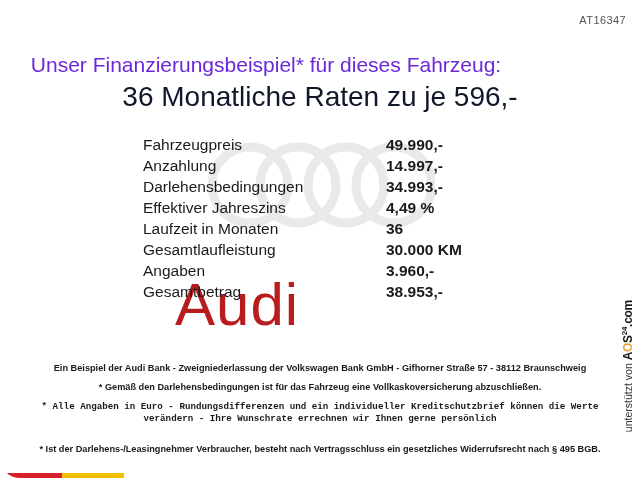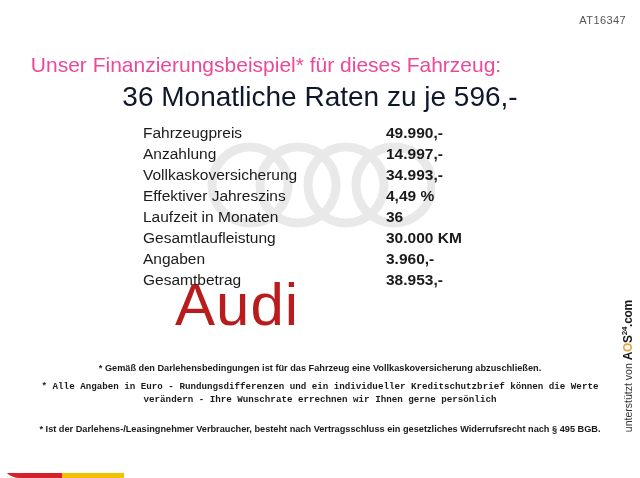--- a/index.html
+++ b/index.html
@@ -61,42 +61,42 @@
   }
 
   
   .heading-1 {
     position: absolute;
     top: 53px;
     left: 0;
     width: 532px;
     text-align: center;
     font-size: 21px;
-    color: #ec4899;
+    color: #6d28d9;
     font-family: "Liberation Sans", sans-serif;
     font-weight: 400;
     z-index: 3;
   }
   .heading-2 {
     position: absolute;
     top: 81px;
     left: 0;
     width: 640px;
     text-align: center;
     font-size: 28px;
     color: #0f172a;
     font-family: "Liberation Sans", sans-serif;
     font-weight: 400;
     z-index: 3;
   }
 
   
   .finance-table {
     position: absolute;
-    top: 122px;
+    top: 134px;
     left: 143px;
     width: 360px;
     z-index: 3;
     border-collapse: collapse;
   }
   .finance-table td {
     font-size: 15.5px;
     color: #1a1a1a;
     padding: 1.5px 0;
     font-family: "Liberation Sans", sans-serif;
@@ -219,21 +219,21 @@
     <tbody>
       <tr>
         <td class="label">Fahrzeugpreis</td>
         <td class="value">49.990,-</td>
       </tr>
       <tr>
         <td class="label">Anzahlung</td>
         <td class="value">14.997,-</td>
       </tr>
       <tr>
-        <td class="label">Vollkaskoversicherung</td>
+        <td class="label">Darlehensbedingungen</td>
         <td class="value">34.993,-</td>
       </tr>
       <tr>
         <td class="label">Effektiver Jahreszins</td>
         <td class="value">4,49 %</td>
       </tr>
       <tr>
         <td class="label">Laufzeit in Monaten</td>
         <td class="value">36</td>
       </tr>
@@ -253,20 +253,21 @@
   </table>
 
   <div class="support-strip">
     <div class="support-text">
       <span>unterstützt von</span>
       <span class="support-logo"><span>A</span><span class="accent">O</span><span>S</span><span class="sub">24</span><span>.com</span></span>
     </div>
   </div>
 
   <div class="legal">
+    <p class="l1">Ein Beispiel der Audi Bank - Zweigniederlassung der Volkswagen Bank GmbH - Gifhorner Straße 57 - 38112 Braunschweig</p>
     <p class="l2">* Gemäß den Darlehensbedingungen ist für das Fahrzeug eine Vollkaskoversicherung abzuschließen.</p>
     <p class="l3">* Alle Angaben in Euro - Rundungsdifferenzen und ein individueller Kreditschutzbrief können die Werte verändern - Ihre Wunschrate errechnen wir Ihnen gerne persönlich</p>
     <p class="l4">* Ist der Darlehens-/Leasingnehmer Verbraucher, besteht nach Vertragsschluss ein gesetzliches Widerrufsrecht nach § 495 BGB.</p>
   </div>
 
   <div class="bottom-bars">
     <div class="bar bar-red"></div>
     <div class="bar bar-yellow"></div>
   </div>
 

